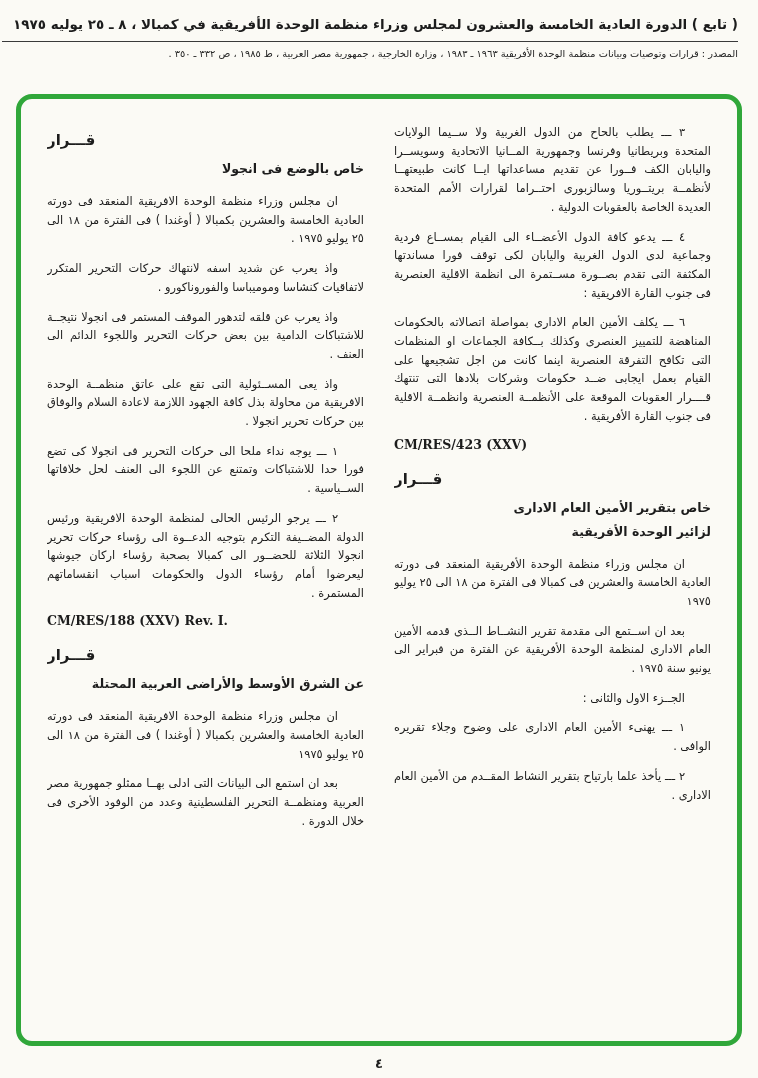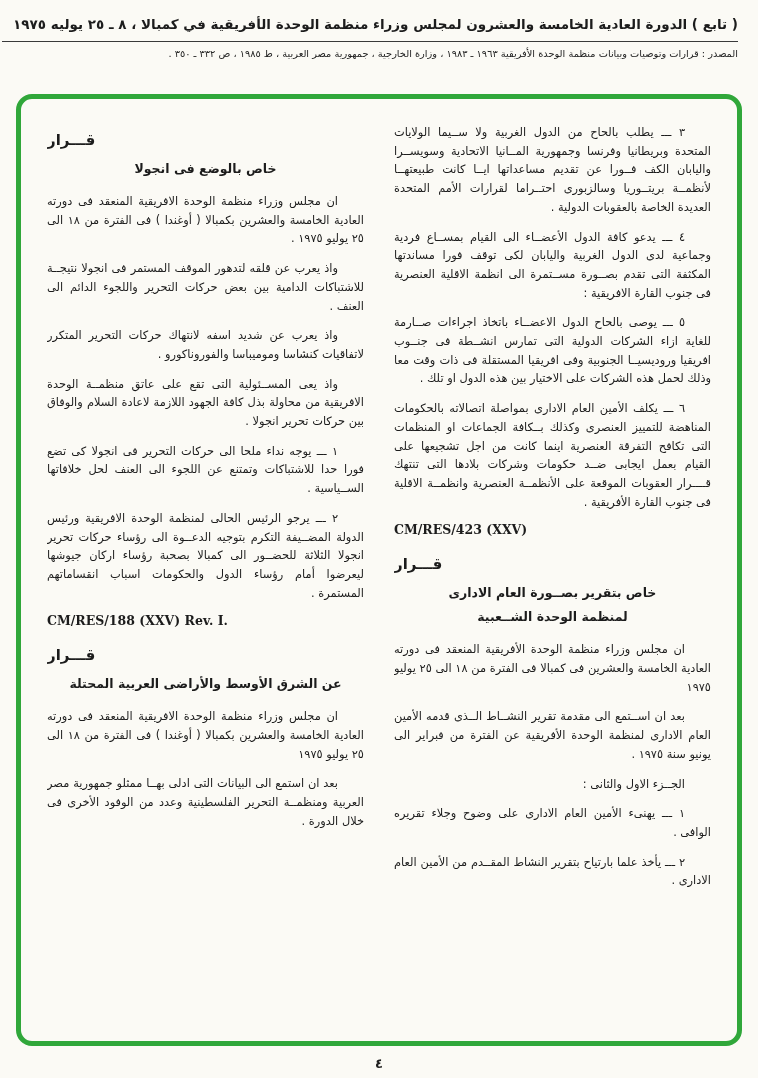--- a/index.html
+++ b/index.html
@@ -60,21 +60,21 @@
     font-weight:bold;font-size:12.5px;
     margin:4px 0 18px;
   }
   .block.para + .block.code{margin-top:8px;}
   .block.code:first-child{margin-top:10px;}
   .block.title{
     text-align:left;font-weight:bold;font-size:15px;
     margin:8px 0 12px;
   }
   .block.subtitle{
-    text-align:center;font-weight:bold;font-size:12.5px;
+    text-align:right;font-weight:bold;font-size:12.5px;
     margin:0 0 9px;
   }
   .block.subtitle + .block.para{margin-top:16px;}
   
   .page-footer{
     position:absolute;bottom:6px;left:0;right:0;
     text-align:center;
   }
   .page-number{font-size:13px;font-weight:bold;}
 </style>
@@ -87,38 +87,37 @@
     <div class="doc-title">( تابع ) الدورة العادية الخامسة والعشرون لمجلس وزراء منظمة الوحدة الأفريقية في كمبالا ، ٨ ـ ٢٥ يوليه ١٩٧٥</div>
     <div class="header-rule"></div>
     <div class="doc-source">المصدر : قرارات وتوصيات وبيانات منظمة الوحدة الأفريقية ١٩٦٣ ـ ١٩٨٣ ، وزارة الخارجية ، جمهورية مصر العربية ، ط ١٩٨٥ ، ص ٣٣٢ ـ ٣٥٠ .</div>
   </header>
 
   <div class="green-frame">
     <div class="columns">
       <div class="column">
           <div class="block para">٣ ـــ يطلب بالحاح من الدول الغربية ولا ســيما الولايات المتحدة وبريطانيا وفرنسا وجمهورية المــانيا الاتحادية وسويســرا واليابان الكف فــورا عن تقديم مساعداتها ايــا كانت طبيعتهــا لأنظمــة بريتــوريا وسالزبورى احتــراما لقرارات الأمم المتحدة العديدة الخاصة بالعقوبات الدولية .</div>
           <div class="block para">٤ ـــ يدعو كافة الدول الأعضــاء الى القيام بمســاع فردية وجماعية لدى الدول الغربية واليابان لكى توقف فورا مساندتها المكثفة التى تقدم بصــورة مســتمرة الى انظمة الاقلية العنصرية فى جنوب القارة الافريقية :</div>
-          <div class="block para">٥ ـــ يوصى بالحاح الدول الاعضــاء باتخاذ اجراءات صــارمة للغاية ازاء الشركات الدولية التى تمارس انشــطة فى جنــوب افريقيا وروديسيــا الجنوبية وفى افريقيا المستقلة فى ذات وقت معا وذلك لحمل هذه الشركات على الاختيار بين هذه الدول او تلك .</div>
           <div class="block para">٦ ـــ يكلف الأمين العام الادارى بمواصلة اتصالاته بالحكومات المناهضة للتمييز العنصرى وكذلك بــكافة الجماعات او المنظمات التى تكافح التفرقة العنصرية اينما كانت من اجل تشجيعها على القيام بعمل ايجابى ضــد حكومات وشركات بلادها التى تنتهك قــــرار العقوبات الموقعة على الأنظمــة العنصرية وانظمــة الاقلية فى جنوب القارة الأفريقية .</div>
           <div class="block code">CM/RES/423 (XXV)</div>
           <div class="block title">قـــرار</div>
-          <div class="block subtitle">خاص بتقرير بصــورة العام الادارى</div>
-          <div class="block subtitle">لمنظمة الوحدة الشــعبية</div>
+          <div class="block subtitle">خاص بتقرير الأمين العام الادارى</div>
+          <div class="block subtitle">لزائير الوحدة الأفريقية</div>
           <div class="block para">ان مجلس وزراء منظمة الوحدة الأفريقية المنعقد فى دورته العادية الخامسة والعشرين فى كمبالا فى الفترة من ١٨ الى ٢٥ يوليو ١٩٧٥</div>
           <div class="block para">بعد ان اســتمع الى مقدمة تقرير النشــاط الــذى قدمه الأمين العام الادارى لمنظمة الوحدة الأفريقية عن الفترة من فبراير الى يونيو سنة ١٩٧٥ .</div>
           <div class="block para">الجــزء الاول والثانى :</div>
           <div class="block para">١ ـــ يهنىء الأمين العام الادارى على وضوح وجلاء تقريره الوافى .</div>
           <div class="block para">٢ ـــ يأخذ علما بارتياح بتقرير النشاط المقــدم من الأمين العام الادارى .</div>
         </div>
       <div class="column">
           <div class="block title">قـــرار</div>
           <div class="block subtitle">خاص بالوضع فى انجولا</div>
           <div class="block para">ان مجلس وزراء منظمة الوحدة الافريقية المنعقد فى دورته العادية الخامسة والعشرين بكمبالا ( أوغندا ) فى الفترة من ١٨ الى ٢٥ يوليو ١٩٧٥ .</div>
+          <div class="block para">واذ يعرب عن شديد اسفه لانتهاك حركات التحرير المتكرر لاتفاقيات كنشاسا وموميباسا والفوروناكورو .</div>
           <div class="block para">واذ يعرب عن قلقه لتدهور الموقف المستمر فى انجولا نتيجــة للاشتباكات الدامية بين بعض حركات التحرير واللجوء الدائم الى العنف .</div>
-          <div class="block para">واذ يعرب عن شديد اسفه لانتهاك حركات التحرير المتكرر لاتفاقيات كنشاسا وموميباسا والفوروناكورو .</div>
           <div class="block para">واذ يعى المســئولية التى تقع على عاتق منظمــة الوحدة الافريقية من محاولة بذل كافة الجهود اللازمة لاعادة السلام والوفاق بين حركات تحرير انجولا .</div>
           <div class="block para">١ ـــ يوجه نداء ملحا الى حركات التحرير فى انجولا كى تضع فورا حدا للاشتباكات وتمتنع عن اللجوء الى العنف لحل خلافاتها الســياسية .</div>
           <div class="block para">٢ ـــ يرجو الرئيس الحالى لمنظمة الوحدة الافريقية ورئيس الدولة المضــيفة التكرم بتوجيه الدعــوة الى رؤساء حركات تحرير انجولا الثلاثة للحضــور الى كمبالا بصحبة رؤساء اركان جيوشها ليعرضوا أمام رؤساء الدول والحكومات اسباب انقساماتهم المستمرة .</div>
           <div class="block code">CM/RES/188 (XXV) Rev. I.</div>
           <div class="block title">قـــرار</div>
           <div class="block subtitle">عن الشرق الأوسط والأراضى العربية المحتلة</div>
           <div class="block para">ان مجلس وزراء منظمة الوحدة الافريقية المنعقد فى دورته العادية الخامسة والعشرين بكمبالا ( أوغندا ) فى الفترة من ١٨ الى ٢٥ يوليو ١٩٧٥</div>
           <div class="block para">بعد ان استمع الى البيانات التى ادلى بهــا ممثلو جمهورية مصر العربية ومنظمــة التحرير الفلسطينية وعدد من الوفود الأخرى فى خلال الدورة .</div>
         </div>
     </div>

